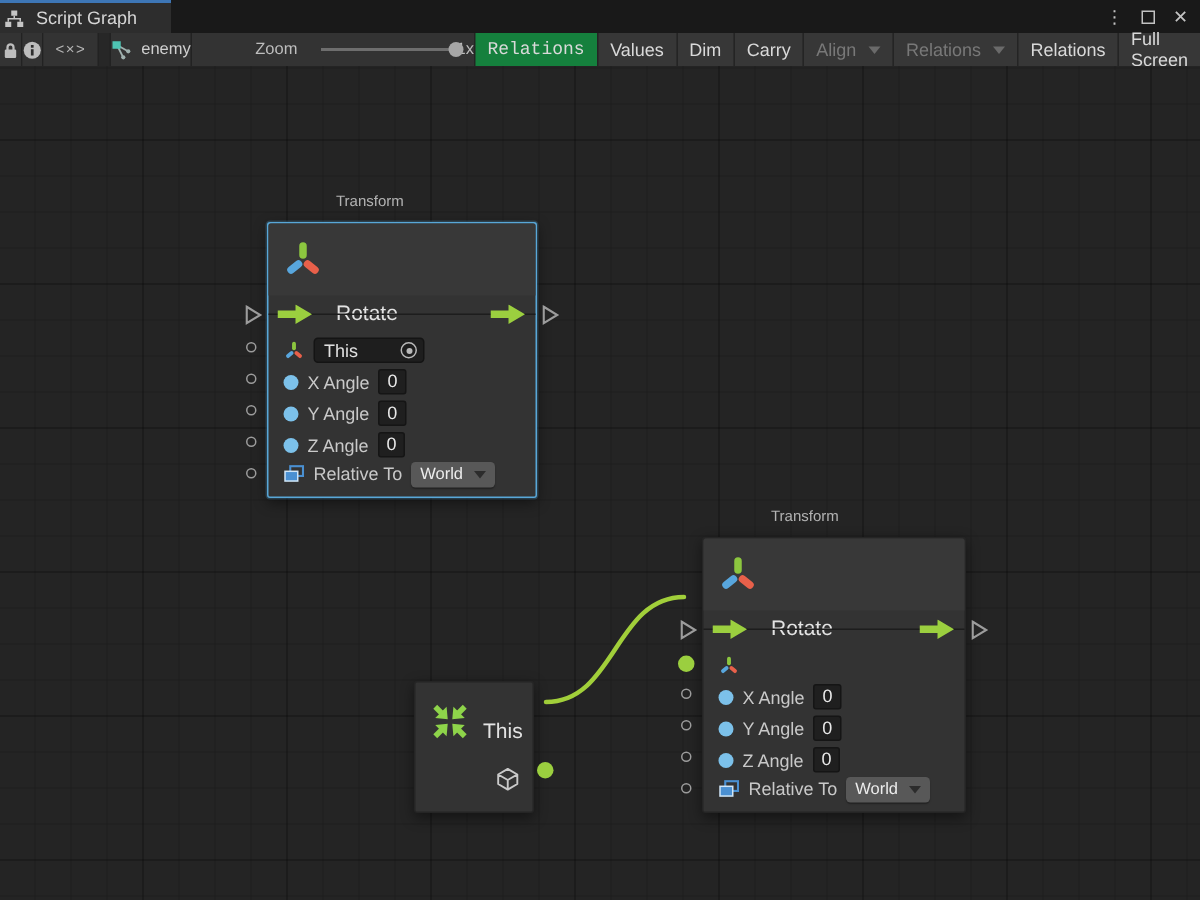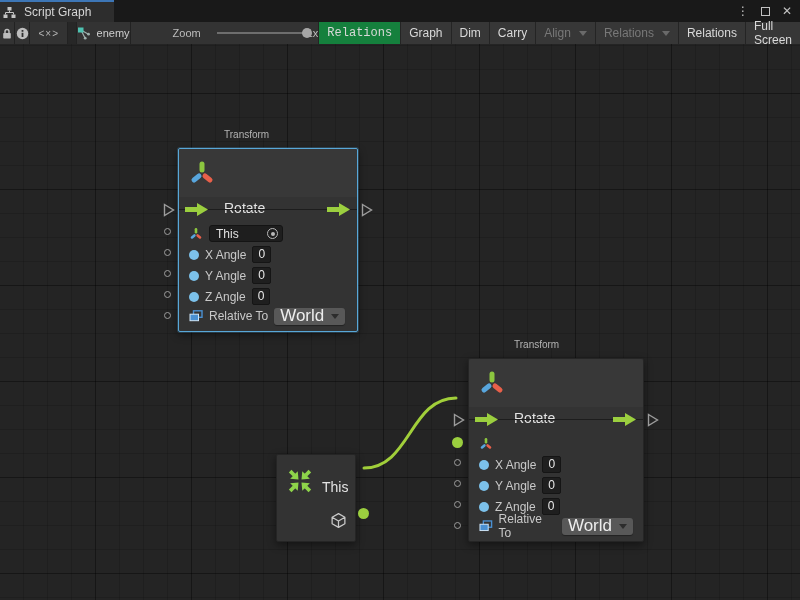--- a/index.html
+++ b/index.html
@@ -70,21 +70,21 @@
   .dot-blue { width:10px; height:10px; border-radius:50%; background:#7cc1ea; flex:none; }
   .lbl { color:#c9c9c9; font-size:12px; }
   .valbox { background:#1f1f1f; border:1px solid #151515; border-radius:2px; color:#e8e8e8;
     font-size:12px; height:17px; line-height:15px; padding:0 5px; min-width:16px; text-align:center; }
   .this-field { display:flex; align-items:center; justify-content:space-between; width:74px; height:17px;
     background:#1e1e1e; border:1px solid #141414; border-radius:3px; padding:0 4px 0 6px;
     color:#e0e0e0; font-size:12px; }
   .picker { position:relative; width:11px; height:11px; border:1.5px solid #b9b9b9; border-radius:50%; flex:none; }
   .picker::after { content:""; position:absolute; inset:2.5px; border-radius:50%; background:#b9b9b9; }
   .dropdown { display:flex; align-items:center; gap:7px; height:17px; background:#585858;
-    border-radius:3px; padding:0 6px; color:#ededed; font-size:17px; box-shadow:0 1px 1px rgba(0,0,0,0.35);text-align:center; }
+    border-radius:3px; padding:0 6px; color:#ededed; font-size:11px; box-shadow:0 1px 1px rgba(0,0,0,0.35);text-align:center; }
   .dd-caret { width:0; height:0; border-left:4px solid transparent; border-right:4px solid transparent;
     border-top:5px solid #2c2c2c; }
   
   #node-this .nh-row { display:flex; align-items:center; gap:7px; padding:11px 0 0 8px; }
   #node-this .nh-title { font-size:14px; }
   .cube-slot { position:absolute; right:8px; bottom:8px; }
   .out-port-dot { position:absolute; right:-13.5px; top:52.5px; width:11px; height:11px;
     border-radius:50%; background:#9bcf3f; }
 </style>
 </head>
@@ -142,21 +142,21 @@
       <span class="zoom-label">Zoom</span>
       <div class="zoom-track">
         <div class="zoom-knob"></div>
       </div>
       <span class="zoom-value">1x</span>
     </div>
     <div class="tbtn active">
         <span>Relations</span>
       </div>
     <div class="tbtn">
-        <span>Graph</span>
+        <span>Values</span>
       </div>
     <div class="tbtn">
         <span>Dim</span>
       </div>
     <div class="tbtn">
         <span>Carry</span>
       </div>
     <div class="tbtn disabled">
         <span>Align</span>
         <span class="caret-down"></span>

